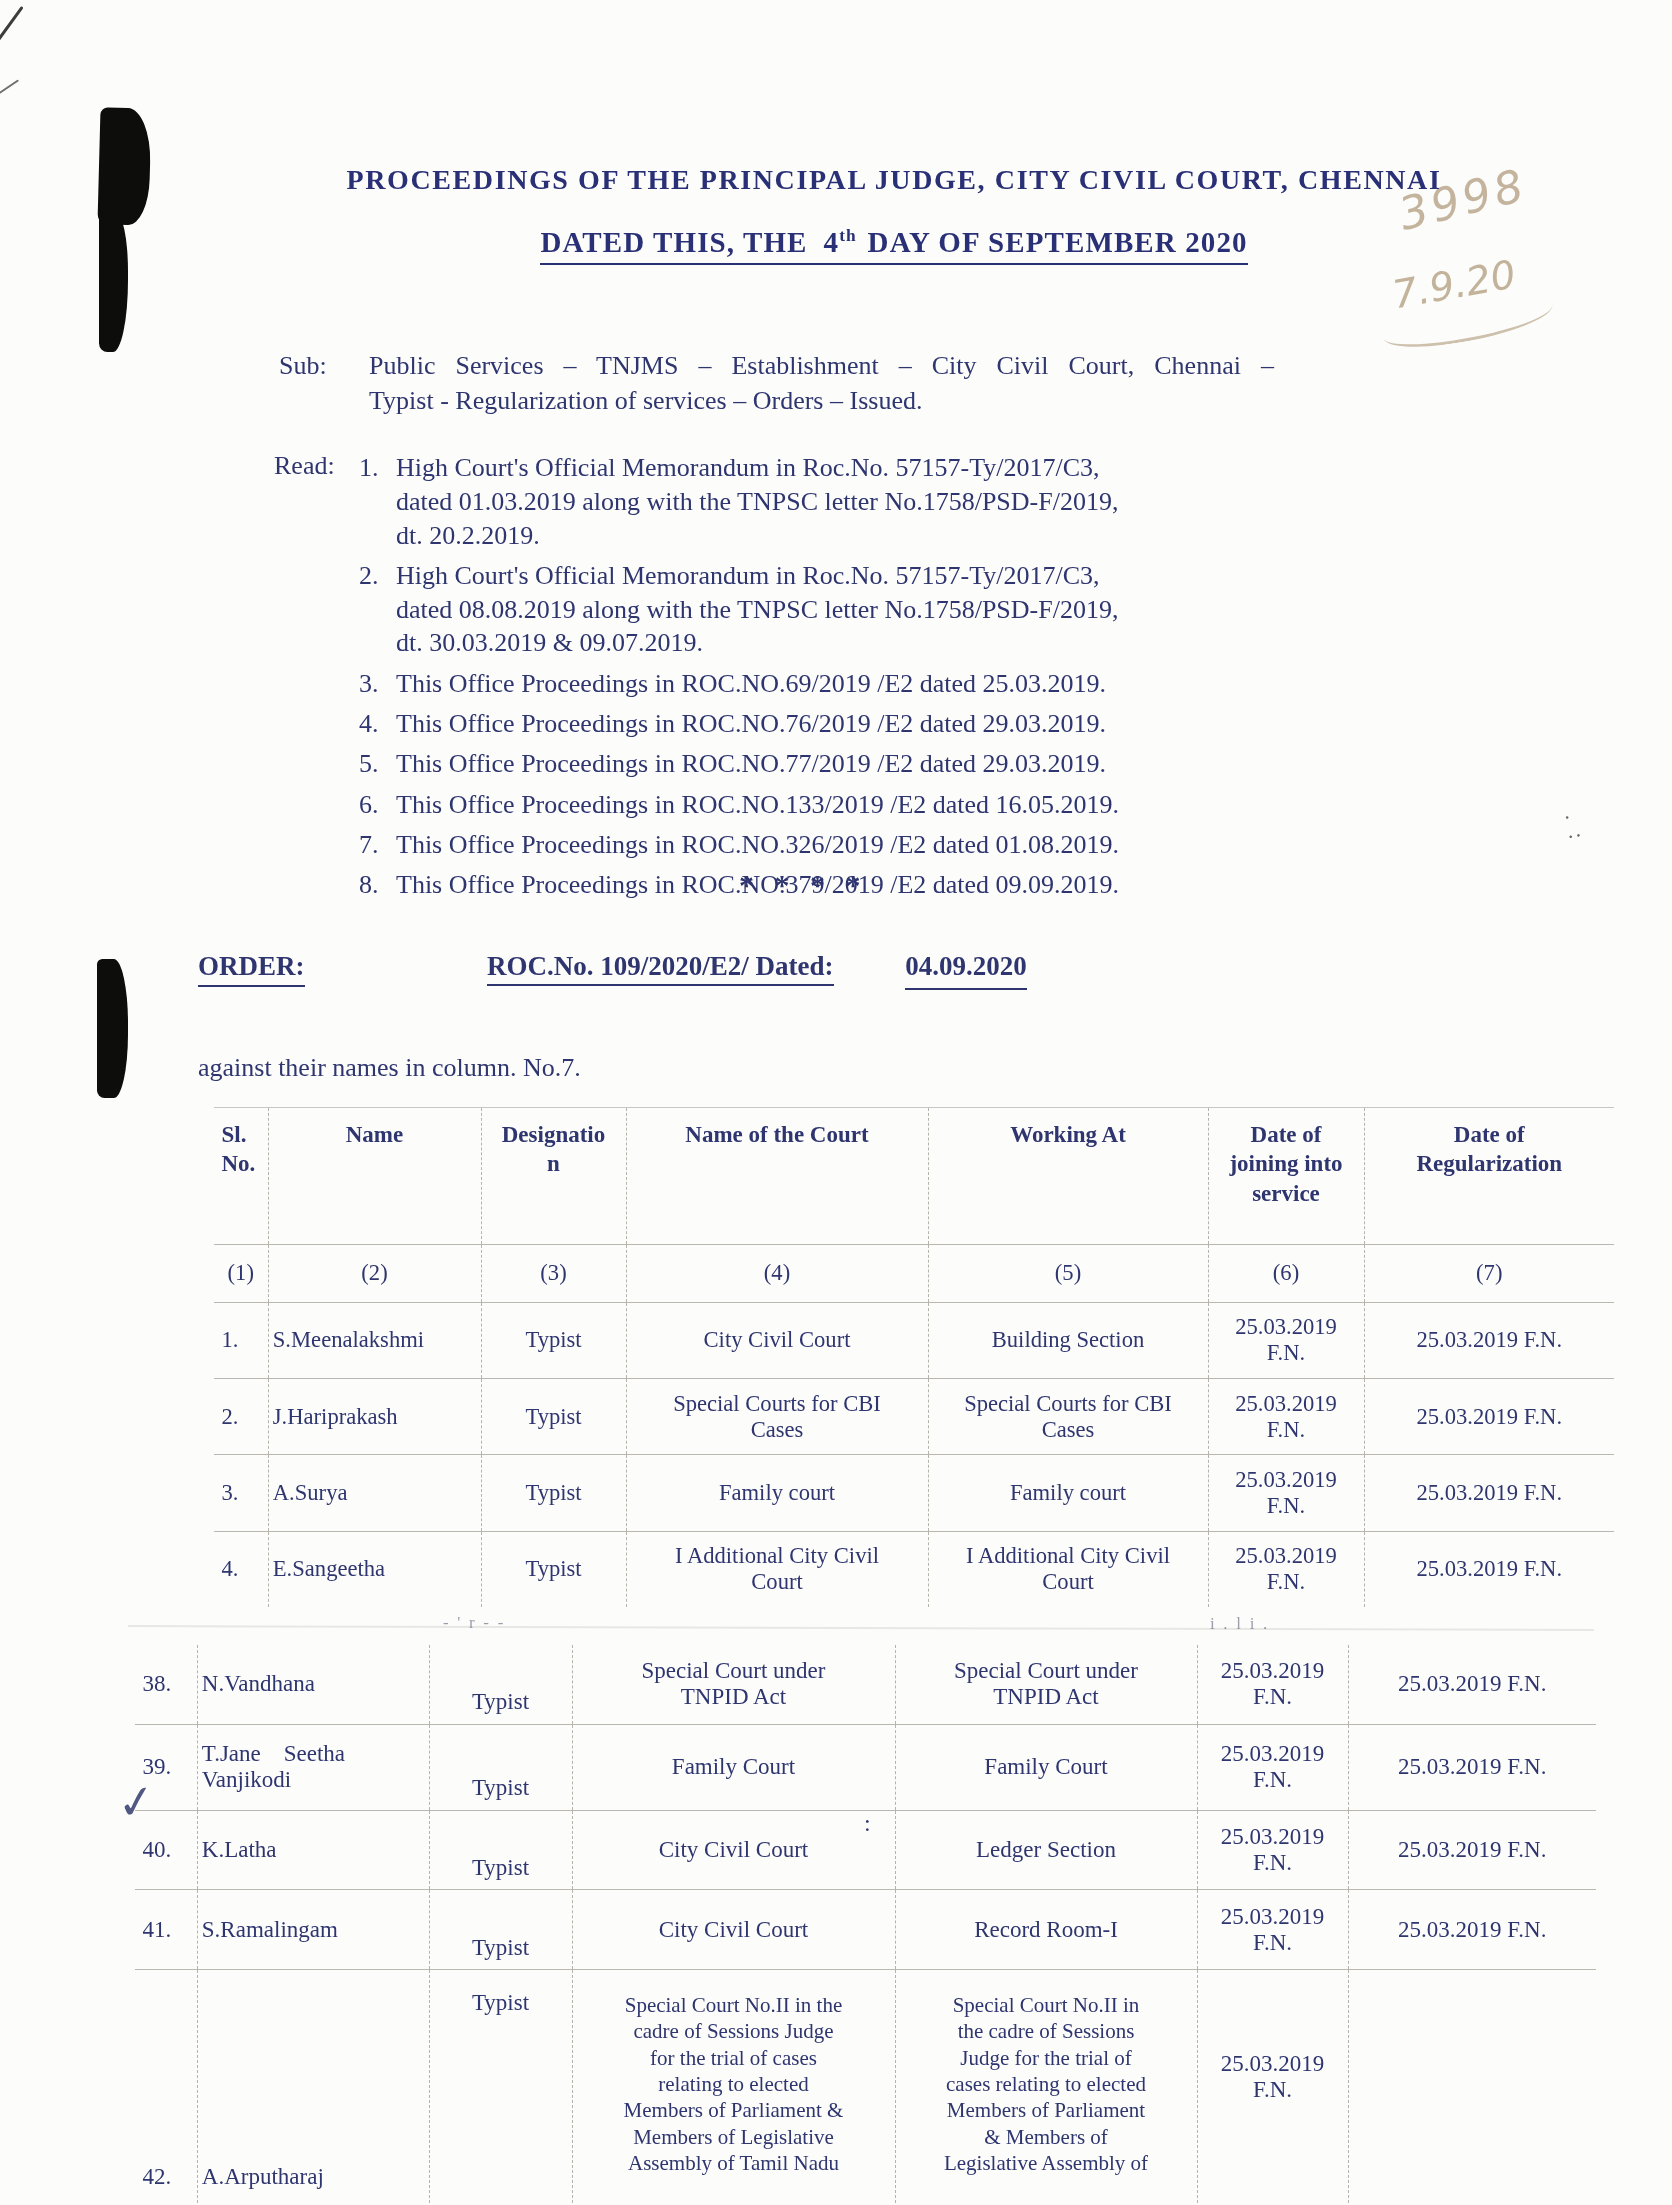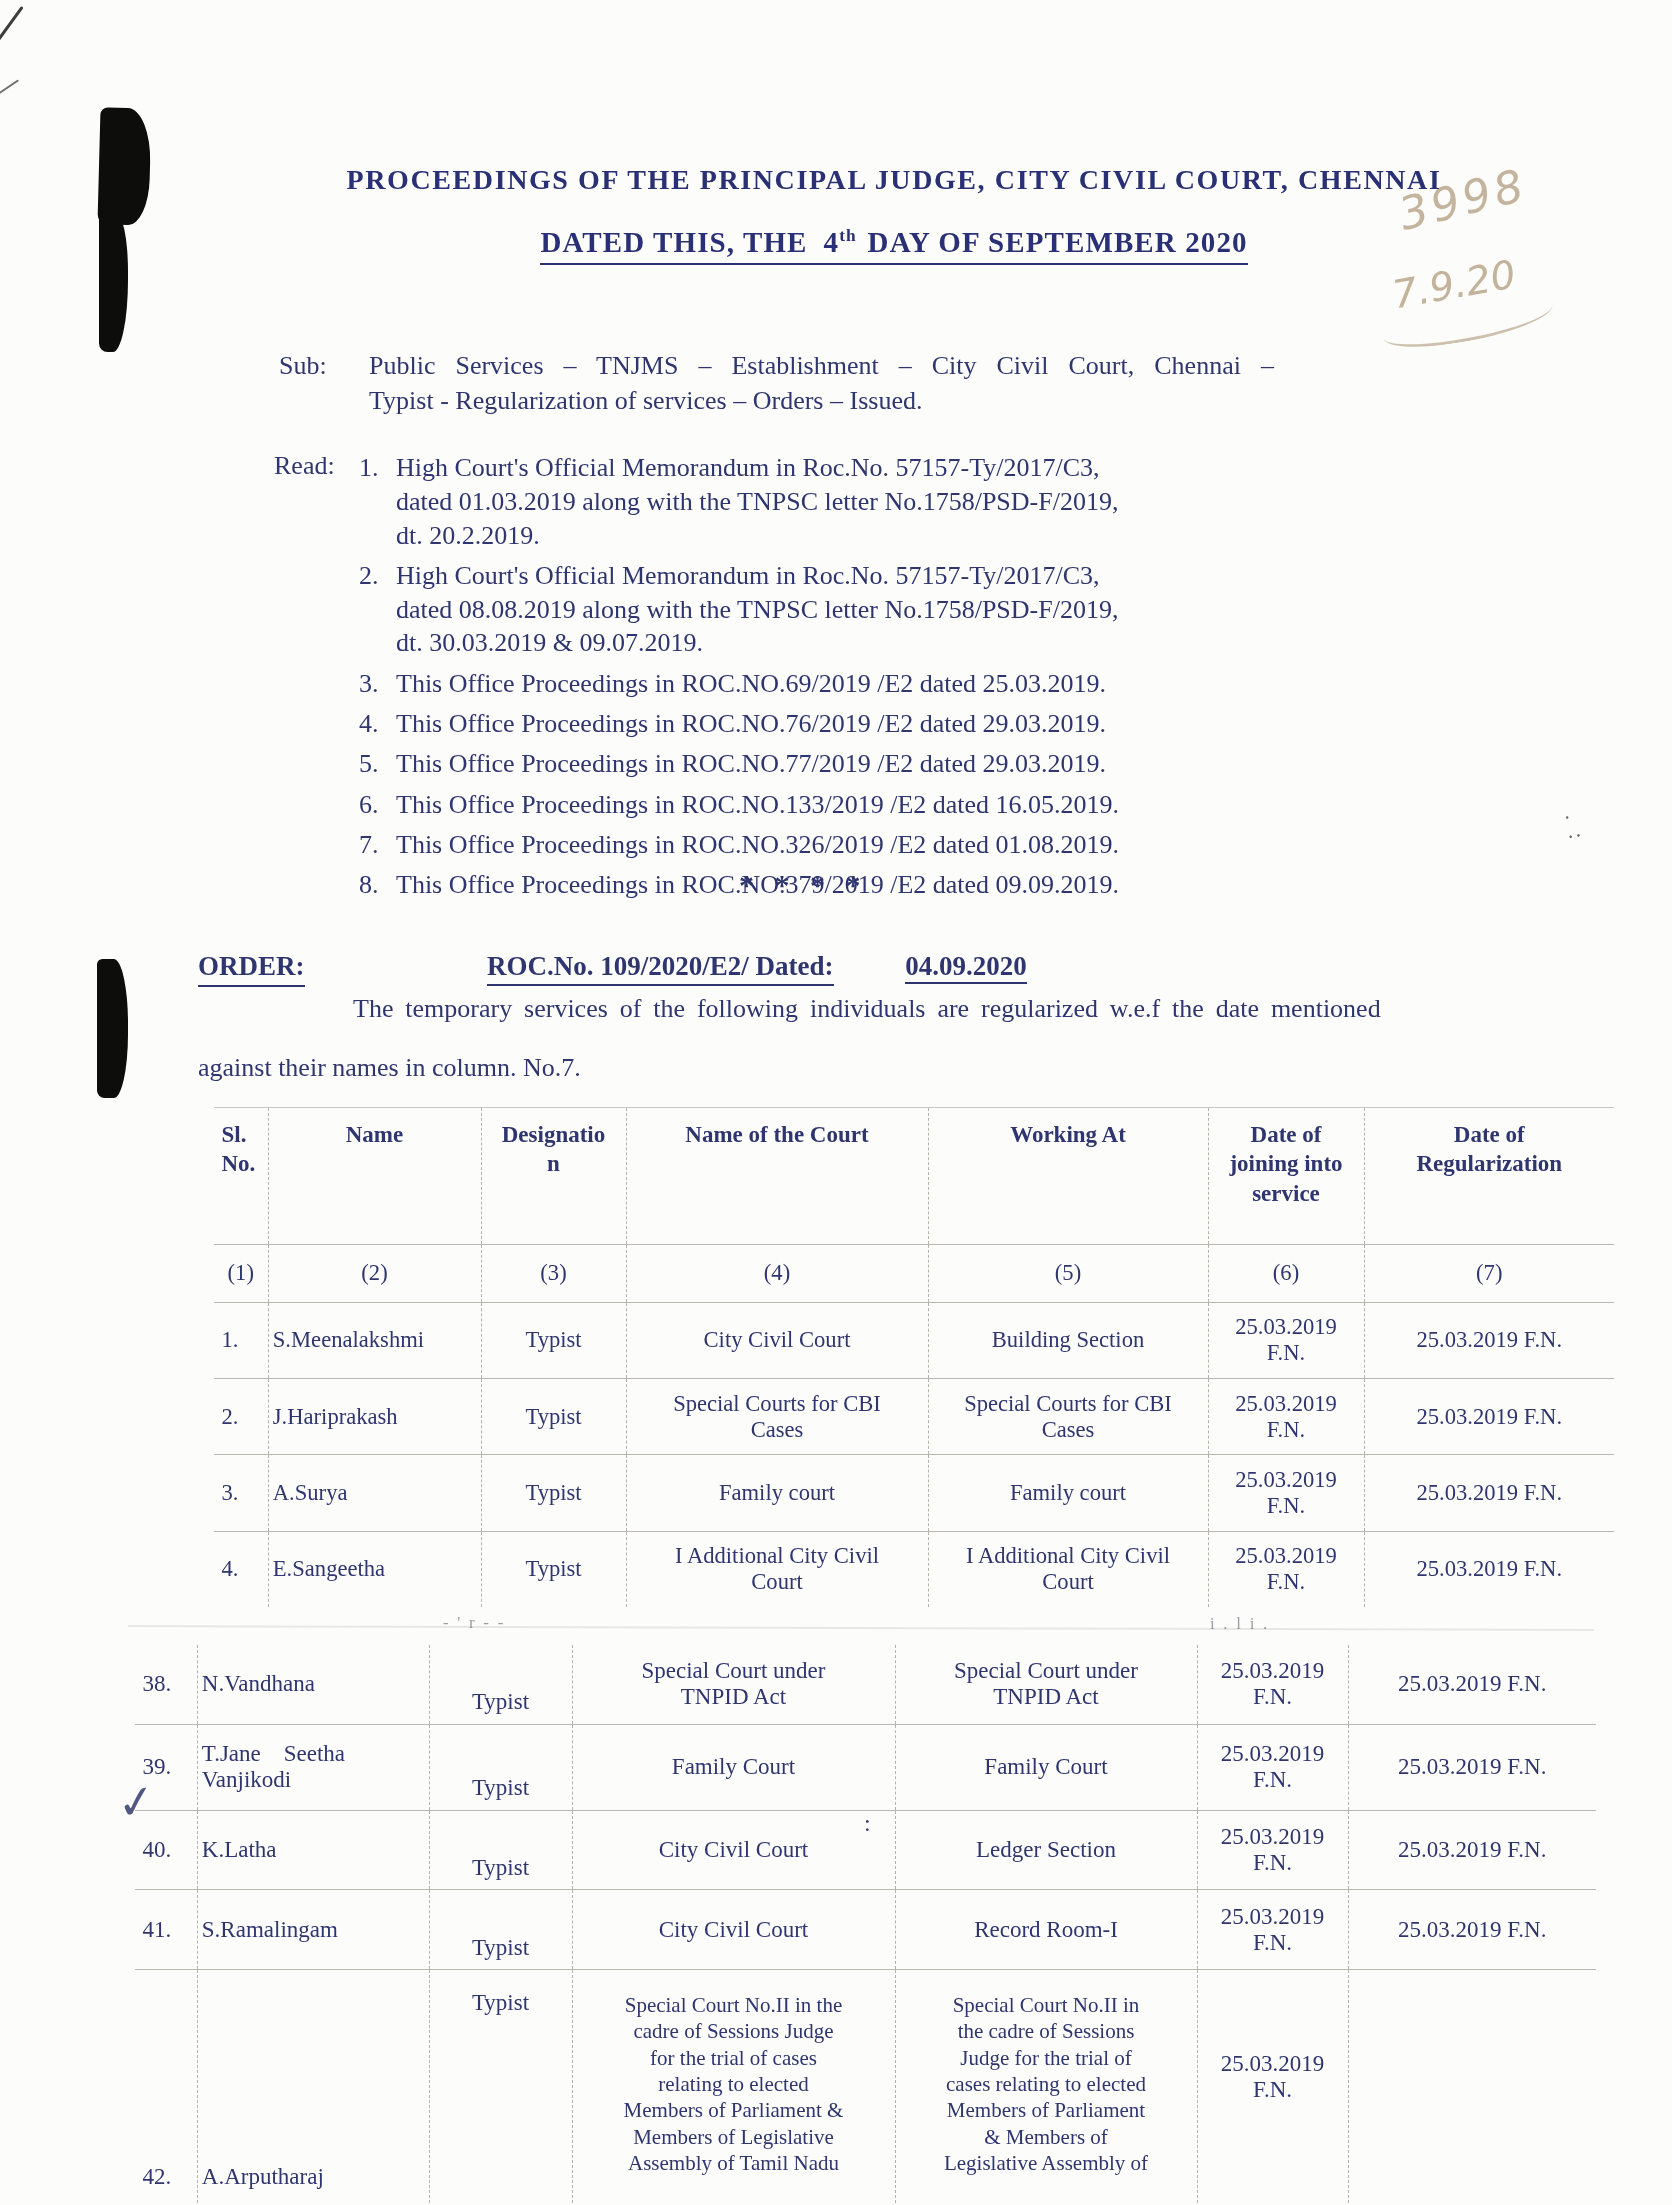--- a/index.html
+++ b/index.html
@@ -48,21 +48,21 @@
   .read-label{width:85px;flex:none;}
   .read-item{display:flex;margin-bottom:6.5px;line-height:1.30;}
   .read-item .num{width:37px;flex:none;}
   .read-item .txt{width:926px;}
   .stars{left:739px;top:868px;font-size:30px;font-weight:bold;letter-spacing:6.5px;}
 
   
   .order-label{left:198px;top:951px;font-size:27px;font-weight:bold;border-bottom:2.7px solid currentColor;padding-bottom:2.7px;}
   .order-ref{left:487px;top:951px;font-size:27px;font-weight:bold;}
   .order-ref .l{border-bottom:2.2px solid currentColor;padding-bottom:2.7px;}
-  .order-ref .r{border-bottom:2.2px solid currentColor;padding-bottom:1px;margin-left:65px;}
+  .order-ref .r{border-bottom:2.2px solid currentColor;padding-bottom:7px;margin-left:65px;}
   .order-p1{left:353px;top:994px;width:1260px;font-size:26px;word-spacing:5.4px;}
   .order-p2{left:198px;top:1053px;font-size:26px;}
 
   
   table{border-collapse:collapse;table-layout:fixed;position:absolute;color:#2e356f;}
   .t1{left:197px;top:1107px;width:1400px;font-size:22.6px;margin-left:17px;}
   .t2{left:135px;top:1645px;width:1459px;font-size:23px;}
   th,td{border-top:1.1px solid rgba(105,100,86,.45);border-left:1.1px dashed rgba(105,100,86,.48);
         padding:3.2px 6.5px;text-align:center;vertical-align:middle;overflow:hidden;}
   tr > *:first-child{border-left:none;}
@@ -159,21 +159,20 @@
     </div>
   </div>
 
   <div class="abs stars">* * * *</div>
 
   <div class="abs order-label">ORDER:</div>
   <div class="abs order-ref">
     <span class="l">ROC.No. 109/2020/E2/ Dated:</span>
     <span class="r">04.09.2020</span>
   </div>
-  <div class="abs order-p1">The temporary services of the following individuals are regularized w.e.f the date mentioned</div>
   <div class="abs order-p2">against their names in column. No.7.</div>
 
   <table class="t1">
     <colgroup>
       <col style="width:54px">
         <col style="width:213px">
         <col style="width:145px">
       <col style="width:302px">
         <col style="width:280px">
         <col style="width:156px">

